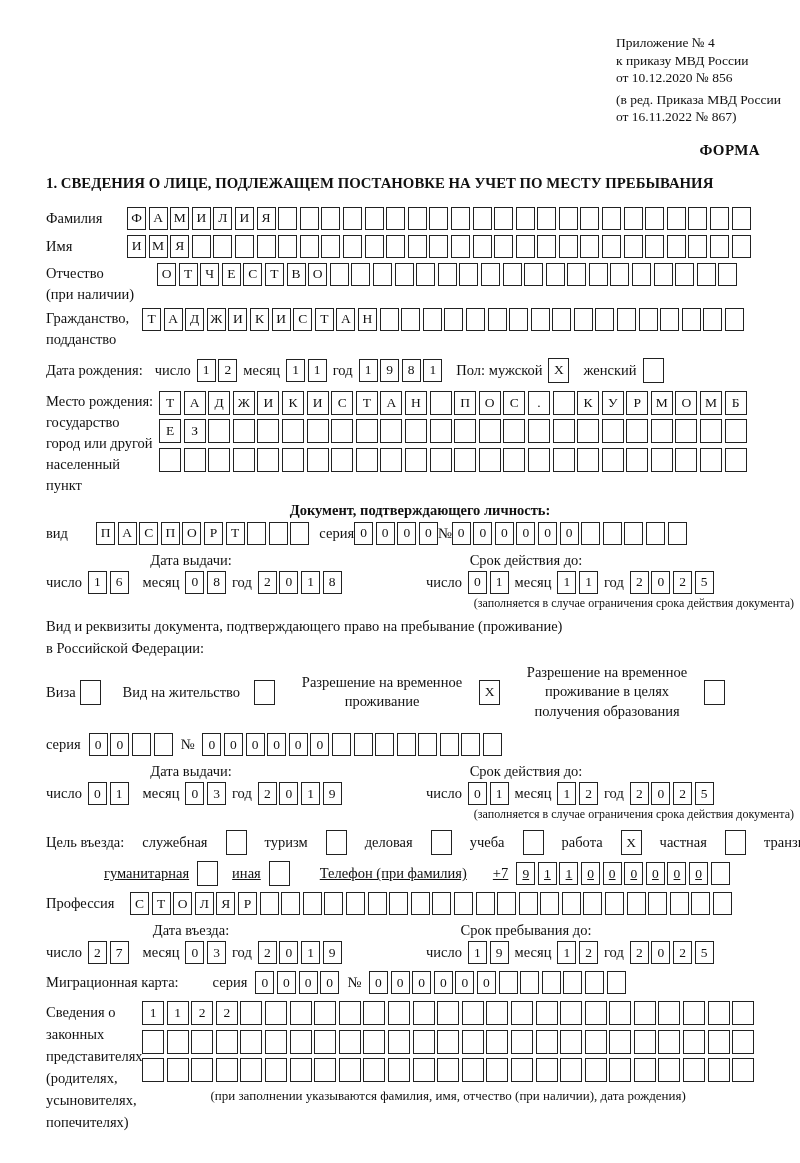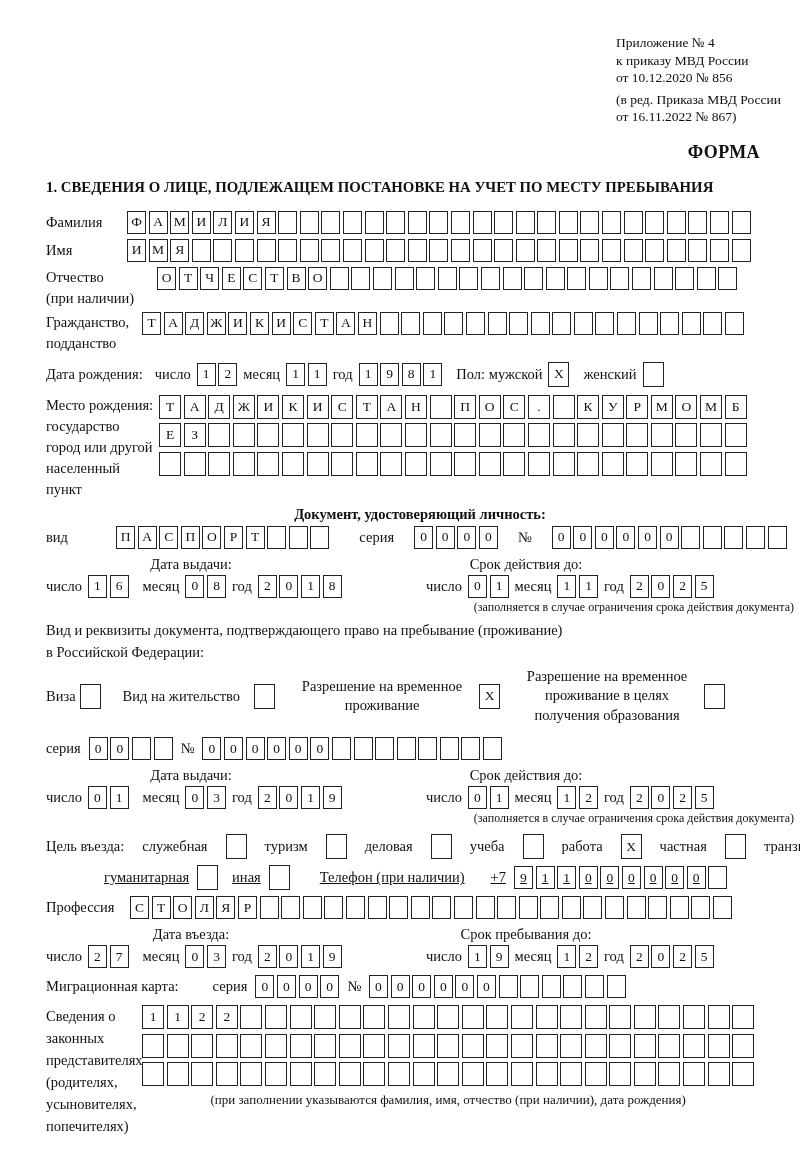--- a/index.html
+++ b/index.html
@@ -5,21 +5,21 @@
   html,body { margin:0; padding:0; }
   body {
     width:800px; height:1163px; background:#ffffff; color:#111;
     font-family:"Liberation Serif", serif; font-size:14.5px; overflow:hidden;
   }
   .page { padding:34px 6px 0 46px; box-sizing:border-box; width:800px; }
 
   
   .appendix { margin-left:570px; font-size:13.5px; line-height:1.3; white-space:pre-line; }
   .appendix-ed { margin-left:570px; margin-top:4px; font-size:13.5px; line-height:1.3; white-space:pre-line; }
-  .forma { text-align:right; font-weight:bold; font-size:18px; margin:16px 34px 16px 0; letter-spacing:.4px; }
+  .forma { text-align:right; font-weight:bold; font-size:15px; margin:16px 34px 16px 0; letter-spacing:.4px; }
 
   .title { text-align:center; font-weight:bold; font-size:15.5px; line-height:1.5; margin-top:14px; }
   .uline { display:inline-block; width:56px; border-bottom:2px solid #222; height:14px; margin-left:10px; }
   .sec-head { font-weight:bold; font-size:14.8px; margin-top:10px; }
 
   
   .cells { display:flex; gap:2.6px; flex:none; }
   .cell {
     display:inline-flex; align-items:center; justify-content:center;
     width:17px; height:21px; border:1.6px solid #222; flex:none;
@@ -310,23 +310,23 @@
           <span class="cell"></span>
           <span class="cell"></span>
           <span class="cell"></span>
           <span class="cell"></span>
           <span class="cell"></span>
           <span class="cell"></span>
         </span>
     </span>
   </div>
 
-  <div style="text-align:center; font-weight:bold; margin-top:6px;">Документ, удостоверяющий личность:</div>
-
-  <div class="frow" style="margin-top:3px; gap:20px;">
+  <div style="text-align:center; font-weight:bold; margin-top:6px;">Документ, подтверждающего личность:</div>
+
+  <div class="frow" style="margin-top:3px; gap:0;">
     <span class="lbl" style="width:50px;">вид</span>
     <span class="cells">
         <span class="cell">П</span>
         <span class="cell">А</span>
         <span class="cell">С</span>
         <span class="cell">П</span>
         <span class="cell">О</span>
         <span class="cell">Р</span>
         <span class="cell">Т</span>
         <span class="cell"></span>
@@ -534,21 +534,21 @@
 
   <div class="frow" style="margin-top:6px; gap:8px;text-decoration:underline;">
     <span class="lbl" style="margin-left:58px;">гуманитарная</span>
     <span class="cb">
         <span class="cell"></span>
       </span>
     <span class="lbl" style="margin-left:6px;">иная</span>
     <span class="cb">
         <span class="cell"></span>
       </span>
-    <span class="lbl" style="margin-left:22px;">Телефон (при наличии)</span>
+    <span class="lbl" style="margin-left:22px;">Телефон (при фамилия)</span>
     <span class="lbl" style="margin-left:18px;">+7</span>
     <span class="cells">
         <span class="cell">9</span>
         <span class="cell">1</span>
         <span class="cell">1</span>
         <span class="cell">0</span>
         <span class="cell">0</span>
         <span class="cell">0</span>
         <span class="cell">0</span>
         <span class="cell">0</span>

